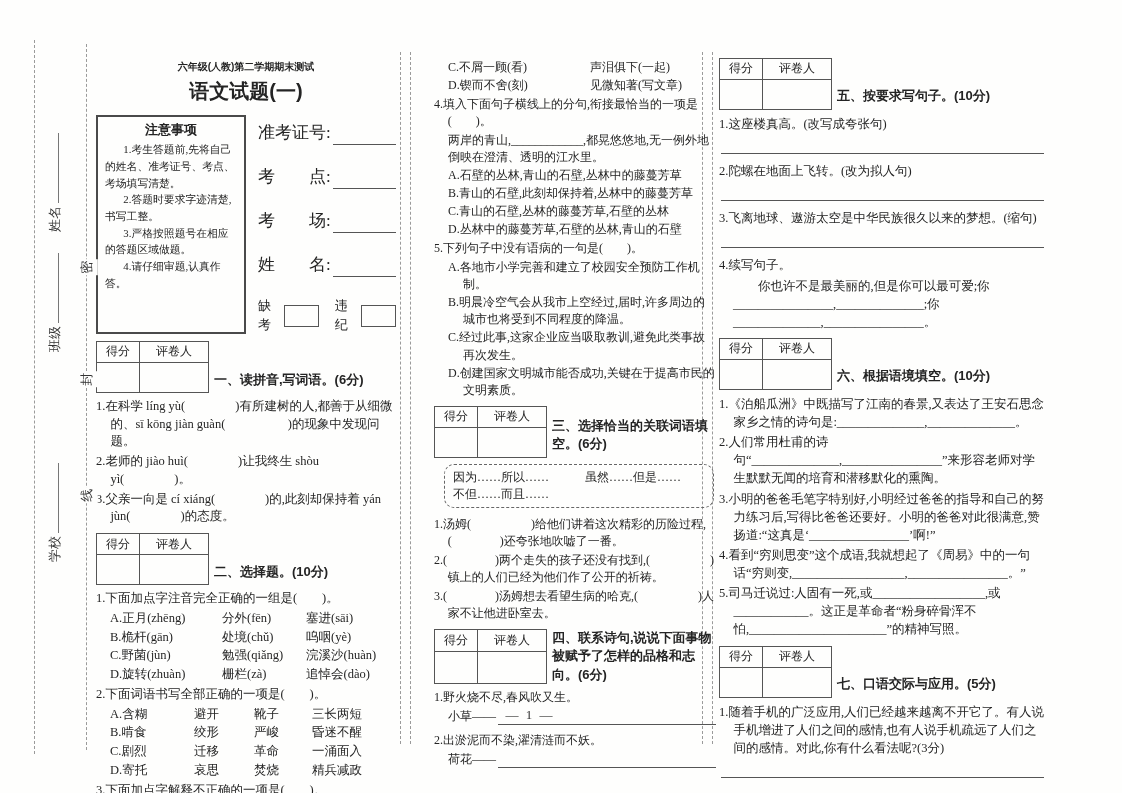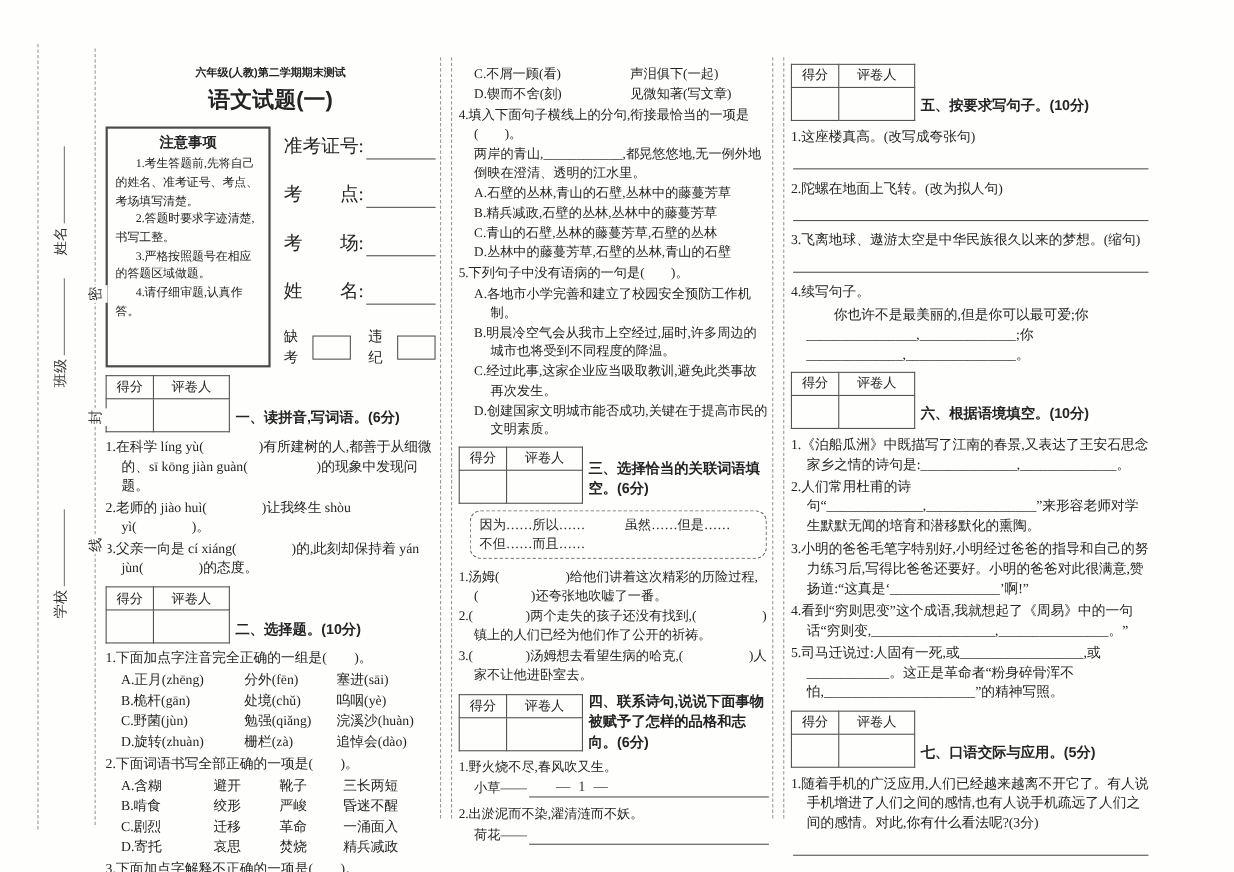--- a/index.html
+++ b/index.html
@@ -7,39 +7,39 @@
          font-family:"Liberation Serif","DejaVu Serif",serif;color:#242424;font-size:12.5px;line-height:1.42;overflow:hidden;}
   
   .vdash{position:absolute;width:0;border-left:1px dashed #9a9a9a;}
   .mgroup{position:absolute;transform-origin:0 0;transform:rotate(-90deg);white-space:nowrap;font-size:13px;color:#333;}
   .mline{display:inline-block;width:70px;border-bottom:1.2px solid #777;height:3px;margin-left:3px;}
   .sealchar{position:absolute;left:79px;width:16px;text-align:center;transform:rotate(-90deg);
             background:#fefefd;font-size:13px;color:#333;z-index:2;padding:2px 0;}
   
   .col{position:absolute;top:58px;}
   #col1{left:96px;width:300px;}
-  #col2{left:417px;width:282px;font-size:12px;}
+  #col2{left:434px;width:282px;font-size:12px;}
   #col3{left:719px;width:327px;line-height:1.45;}
   .sep{position:absolute;top:52px;height:692px;width:9px;border-left:1px dashed #9a9a9a;border-right:1px dashed #9a9a9a;}
   
   .t1{font-weight:bold;text-align:center;font-size:10px;font-family:"Liberation Sans","DejaVu Sans",sans-serif;margin-top:2px;}
   .t2{font-weight:bold;text-align:center;font-size:20px;font-family:"Liberation Sans","DejaVu Sans",sans-serif;margin:3px 0 9px;}
   
   .top-row{display:flex;margin-bottom:6px;}
   .notice{width:150px;border:2px solid #4a4a4a;padding:4px 7px 2px;box-sizing:border-box;}
   .notice .ntitle{text-align:center;font-weight:bold;font-size:13px;margin-bottom:2px;}
   .notice p{margin:0;font-size:10.8px;line-height:1.55;text-indent:1.7em;}
   .fields{flex:1;padding:6px 0 0 12px;}
   .frow{display:flex;align-items:flex-end;margin-bottom:20px;font-size:17px;}
   .fline{flex:1;max-width:95px;border-bottom:1px solid #555;height:1.05em;margin-left:2px;}
   .boxrow{display:flex;align-items:center;font-size:13px;margin-top:2px;}
   .cbox{width:38px;height:20px;border:1px solid #555;margin-left:4px;}
   .gap18{display:inline-block;width:18px;}
   
-  .scorebar{display:flex;align-items:center;margin:7px 0 5px;}
+  .scorebar{display:flex;margin:7px 0 5px;}
   table.stable{border-collapse:collapse;flex:0 0 auto;}
   table.stable td{border:1px solid #555;text-align:center;font-size:12px;padding:0;}
   table.stable tr.hd td{height:20px;}
   table.stable td.c1{width:42px;}
   table.stable td.c2{width:68px;}
   table.stable tr.vl td{height:29px;}
   .sec-title{font-weight:bold;font-family:"Liberation Sans","DejaVu Sans",sans-serif;font-size:13px;margin-left:5px;align-self:flex-end;padding-bottom:4px;}
   
   .q{padding-left:1.15em;text-indent:-1.15em;margin:2px 0;overflow-wrap:anywhere;}
   .cont{margin-left:14px;overflow-wrap:anywhere;}
@@ -216,21 +216,21 @@
         <span>声泪俱下(一起)</span>
     </div>
     <div class="optgrid2b">
       <span>D.锲而不舍(刻)</span>
         <span>见微知著(写文章)</span>
     </div>
 
     <div class="q">4.填入下面句子横线上的分句,衔接最恰当的一项是(　　)。</div>
     <div class="cont">两岸的青山,____________,都晃悠悠地,无一例外地倒映在澄清、透明的江水里。</div>
     <div class="optline">A.石壁的丛林,青山的石壁,丛林中的藤蔓芳草</div>
-    <div class="optline">B.精兵减政,石壁的丛林,丛林中的藤蔓芳草</div>
+    <div class="optline">B.青山的石壁,此刻却保持着,丛林中的藤蔓芳草</div>
     <div class="optline">C.青山的石壁,丛林的藤蔓芳草,石壁的丛林</div>
     <div class="optline">D.丛林中的藤蔓芳草,石壁的丛林,青山的石壁</div>
 
     <div class="q">5.下列句子中没有语病的一句是(　　)。</div>
     <div class="optline">A.各地市小学完善和建立了校园安全预防工作机制。</div>
     <div class="optline">B.明晨冷空气会从我市上空经过,届时,许多周边的城市也将受到不同程度的降温。</div>
     <div class="optline">C.经过此事,这家企业应当吸取教训,避免此类事故再次发生。</div>
     <div class="optline">D.创建国家文明城市能否成功,关键在于提高市民的文明素质。</div>
 
     <div class="scorebar">

